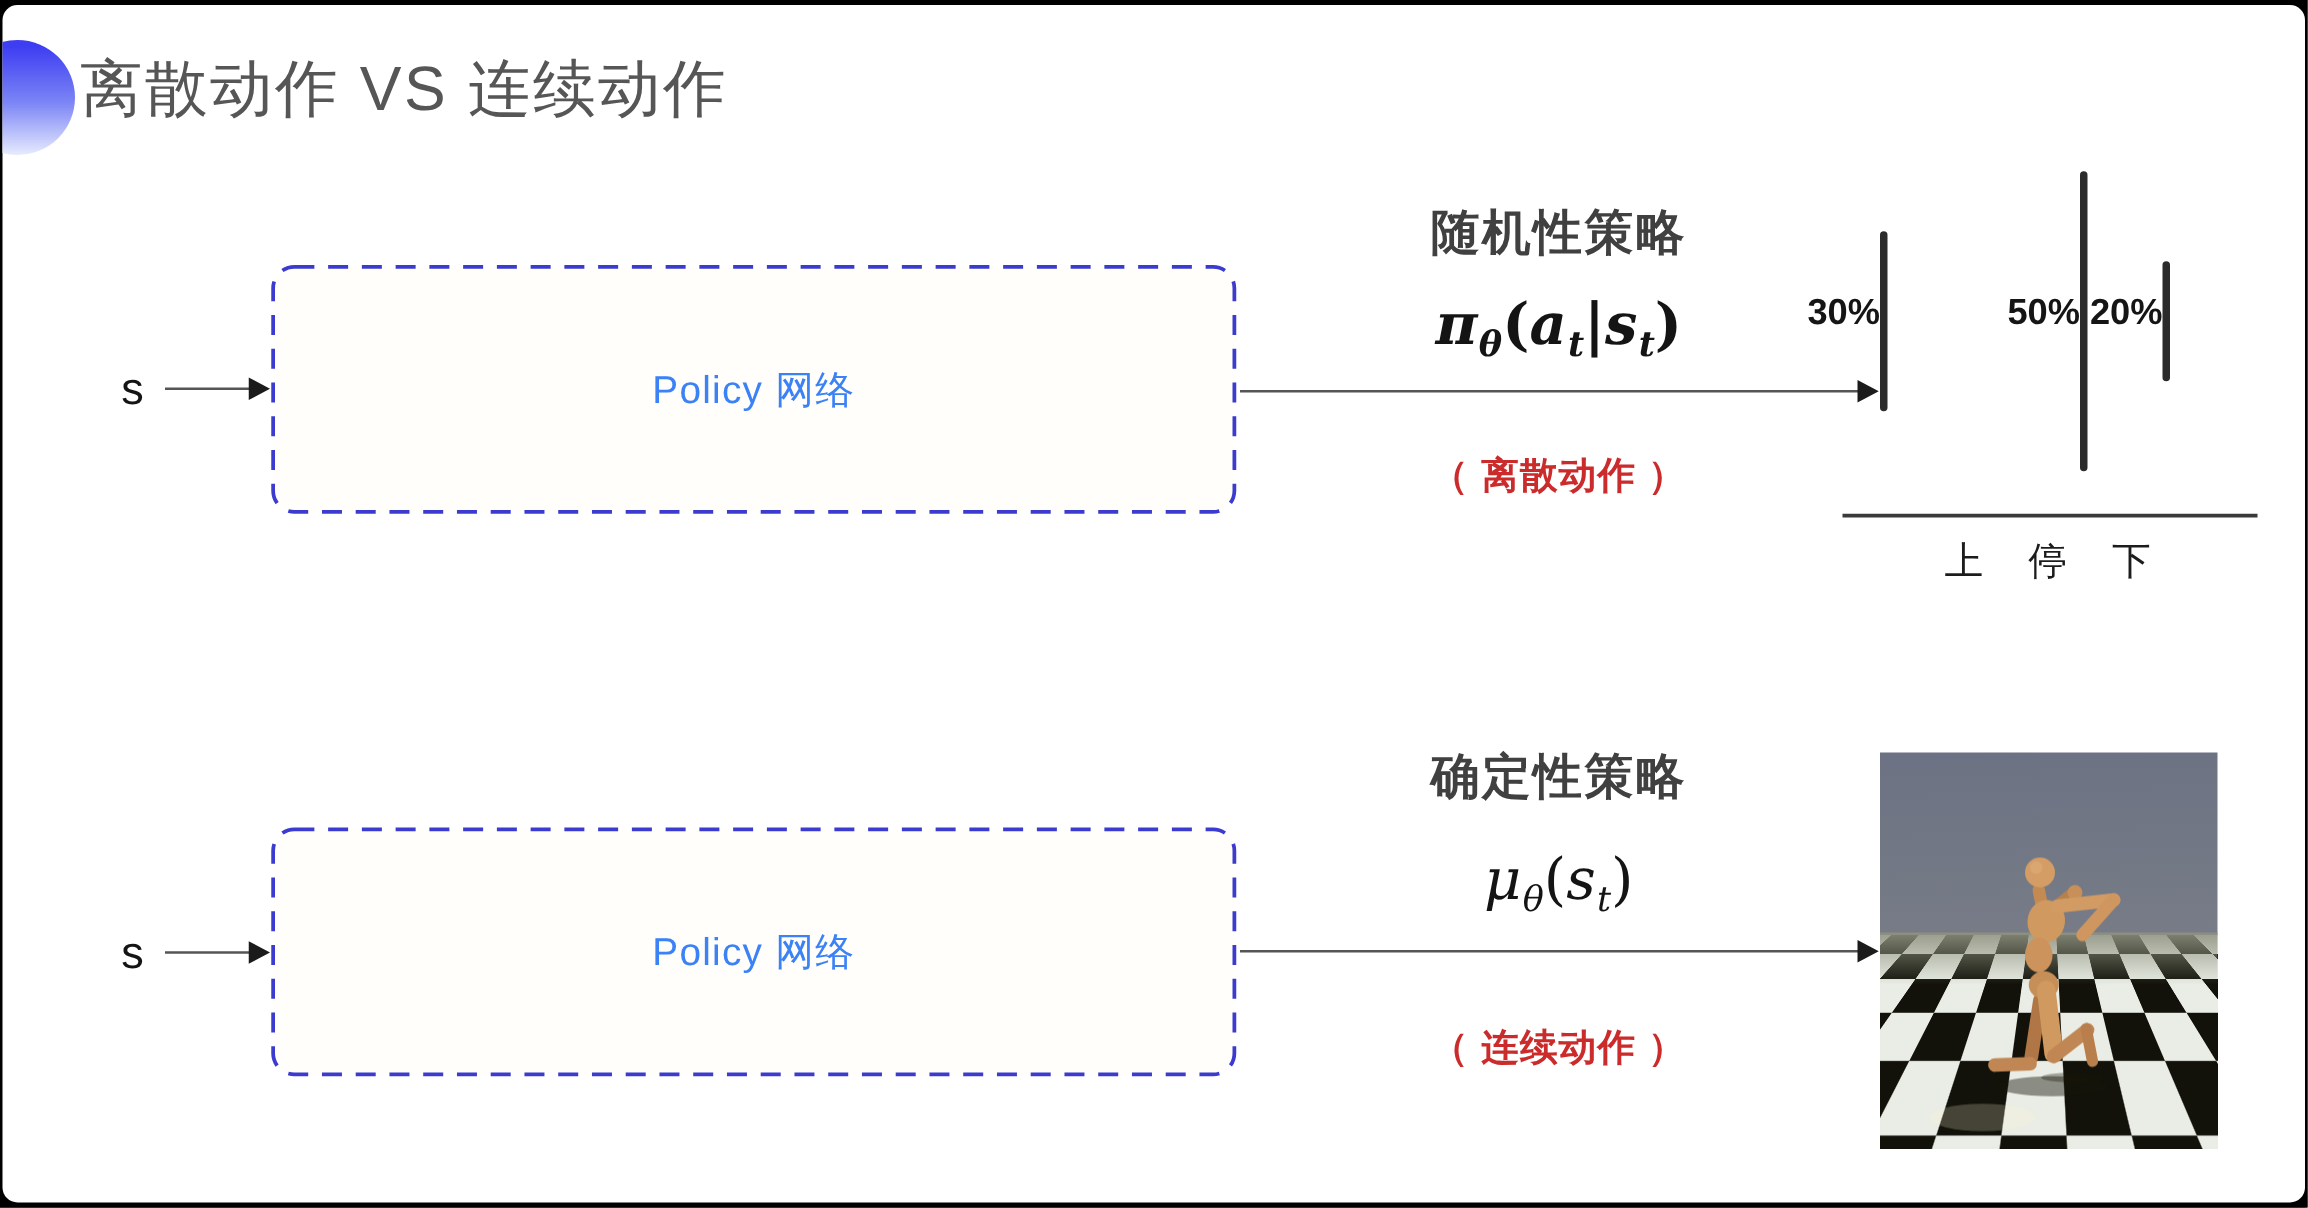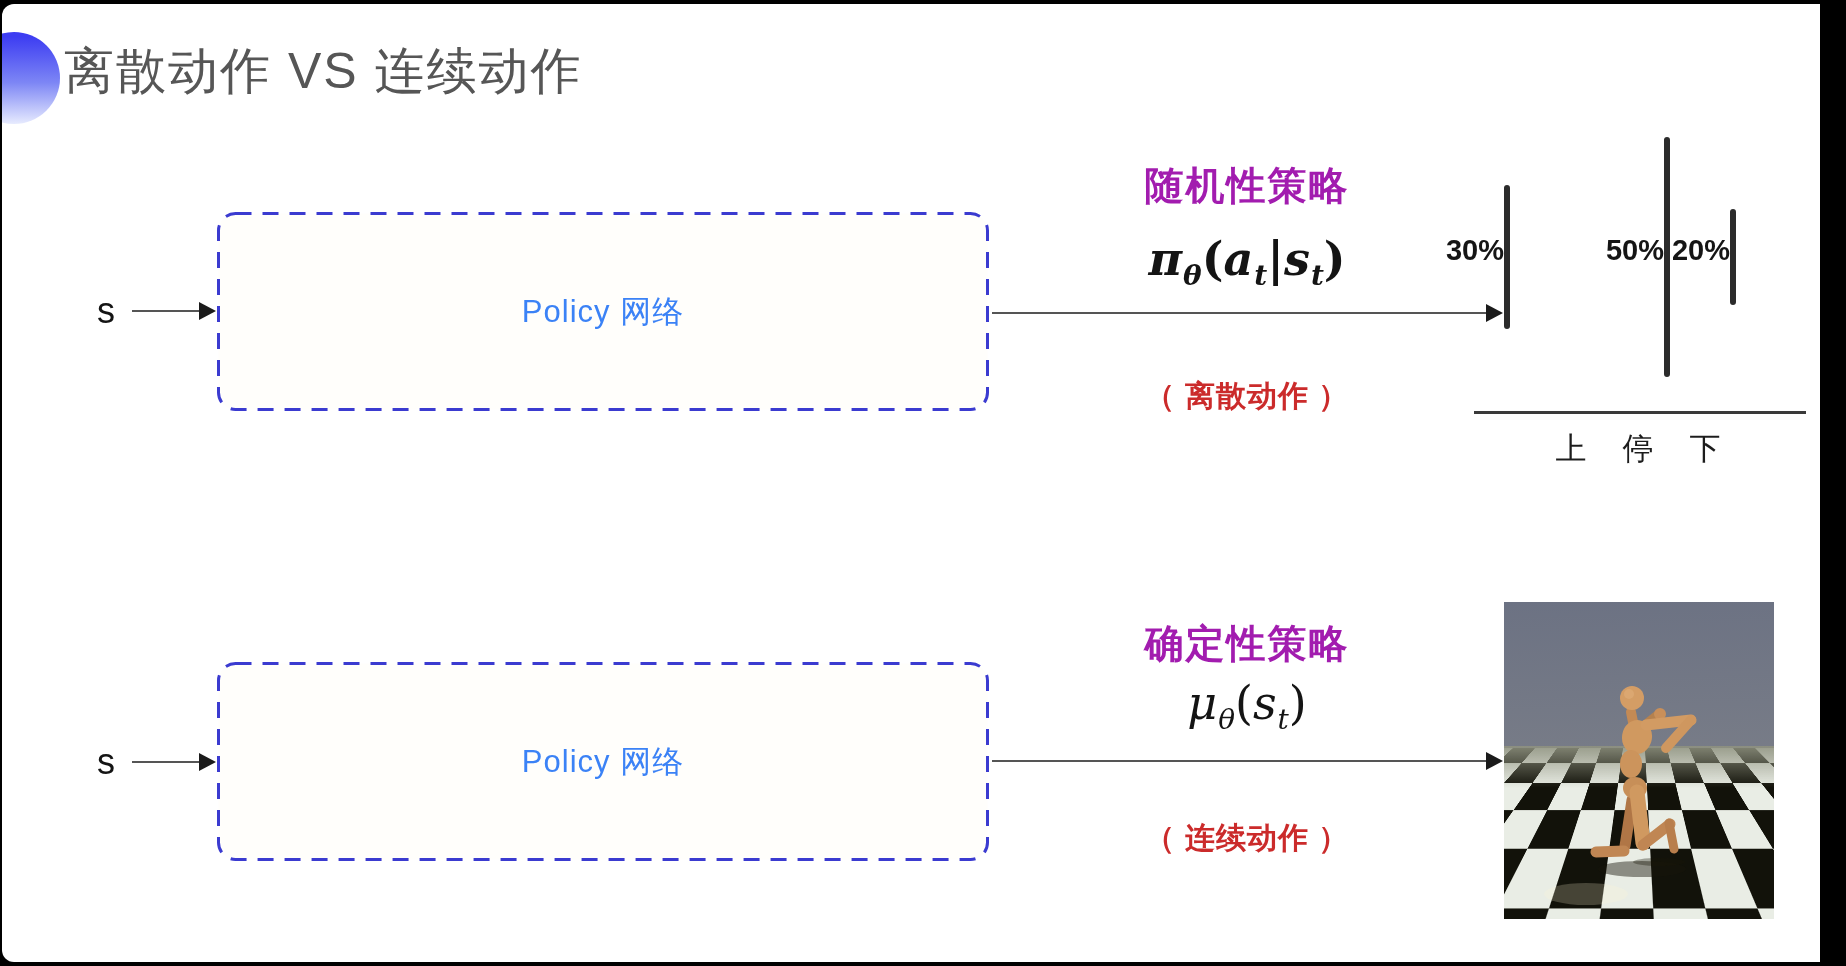--- a/index.html
+++ b/index.html
@@ -1,17 +1,17 @@
 <!DOCTYPE html>
 <html><head>
 <meta charset="utf-8">
 <style>
   html,body{margin:0;padding:0;background:#000;}
   .stage{position:relative;width:1820px;height:966px;background:#000;overflow:hidden;
-         font-family:"Liberation Sans",sans-serif;}
+         font-family:"Liberation Sans",sans-serif;padding-left:24px;}
   .slide{position:absolute;left:2px;top:4px;width:1842px;height:958px;background:#ffffff;
          border-radius:12px;overflow:hidden;}
 
   
   .bullet{position:absolute;left:-34px;top:28px;width:92px;height:92px;border-radius:50%;
           background:linear-gradient(180deg,#3d3df2 5%,#7d86f5 55%,#e7ebfe 100%);}
   .page-title{position:absolute;left:62px;top:34px;font-size:50px;font-weight:500;
               color:#565656;letter-spacing:2px;white-space:nowrap;}
 
   
@@ -24,21 +24,21 @@
                border-bottom:9px solid transparent;}
 
   
   .pbox{position:absolute;width:774px;height:201px;display:flex;align-items:center;
         justify-content:center;}
   .pbox svg{position:absolute;inset:0;}
   .pbox .pbox-label{position:relative;font-size:31px;color:#3b82f6;letter-spacing:1px;}
 
   
   .policy-name{position:absolute;width:320px;text-align:center;font-size:39px;font-weight:600;
-               color:#a21caf;letter-spacing:2px;}
+               color:#404040;letter-spacing:2px;}
   .formula{position:absolute;width:320px;text-align:center;color:#141414;
            font-family:"DejaVu Serif",serif;font-style:italic;font-size:46px;}
   .formula .sub{font-size:28px;position:relative;bottom:-10px;margin-left:1px;}
   .formula .up{font-style:normal;}
   .note{position:absolute;width:320px;text-align:center;font-size:30px;font-weight:600;
         color:#cb2b2b;letter-spacing:1px;}
 
   
   .axis{position:absolute;left:1472px;top:407px;width:332px;height:3px;background:#3a3a3a;}
   .bar-col{position:absolute;top:98px;height:309px;display:flex;flex-direction:row;
@@ -83,21 +83,21 @@
     <div class="arrow" style="left:990px;top:308px;width:495px;">
         <span class="head"></span>
       </div>
 
     <div class="policy-name" style="left:1085px;top:155px;">随机性策略</div>
 
     <div class="formula" style="left:1085px;top:228px;font-weight:bold;">
       <span>π</span><span class="sub">θ</span><span class="up">(</span><span>a</span><span class="sub">t</span><span class="up">|</span><span>s</span><span class="sub">t</span><span class="up">)</span>
     </div>
 
-    <div class="note" style="left:1085px;top:372px;">（ 离散动作 ）</div>
+    <div class="note" style="left:1085px;top:356px;">（ 离散动作 ）</div>
 
     <div class="axis"></div>
 
     <div class="bar-col" style="left:1446px;width:62px;">
       <div class="pct">30%</div>
       <div class="bar" style="width: 38px; height: 144px;"></div>
     </div>
     <div class="bar-col" style="left:1604px;width:64px;">
       <div class="pct">50%</div>
       <div class="bar" style="width: 42px; height: 240px;"></div>
@@ -121,21 +121,21 @@
       <svg width="774" height="201">
         <rect x="2.5" y="2.5" width="769" height="196" rx="17" fill="#fffefb" stroke="#3b3bd0" stroke-width="3" stroke-dasharray="16 11"></rect>
       </svg>
       <div class="pbox-label">Policy 网络</div>
     </div>
 
     <div class="arrow" style="left:990px;top:756px;width:495px;">
         <span class="head"></span>
       </div>
 
-    <div class="policy-name" style="left:1085px;top:613px;">确定性策略</div>
+    <div class="policy-name" style="left:1085px;top:590px;">确定性策略</div>
 
     <div class="formula" style="left:1085px;top:672px;">
       <span>μ</span><span class="sub">θ</span><span class="up">(</span><span>s</span><span class="sub">t</span><span class="up">)</span>
     </div>
 
     <div class="note" style="left:1085px;top:814px;">（ 连续动作 ）</div>
 
     <div class="robot" title="humanoid robot kneeling on checkerboard floor">
       <div class="floor"></div>
       <div class="haze"></div>

